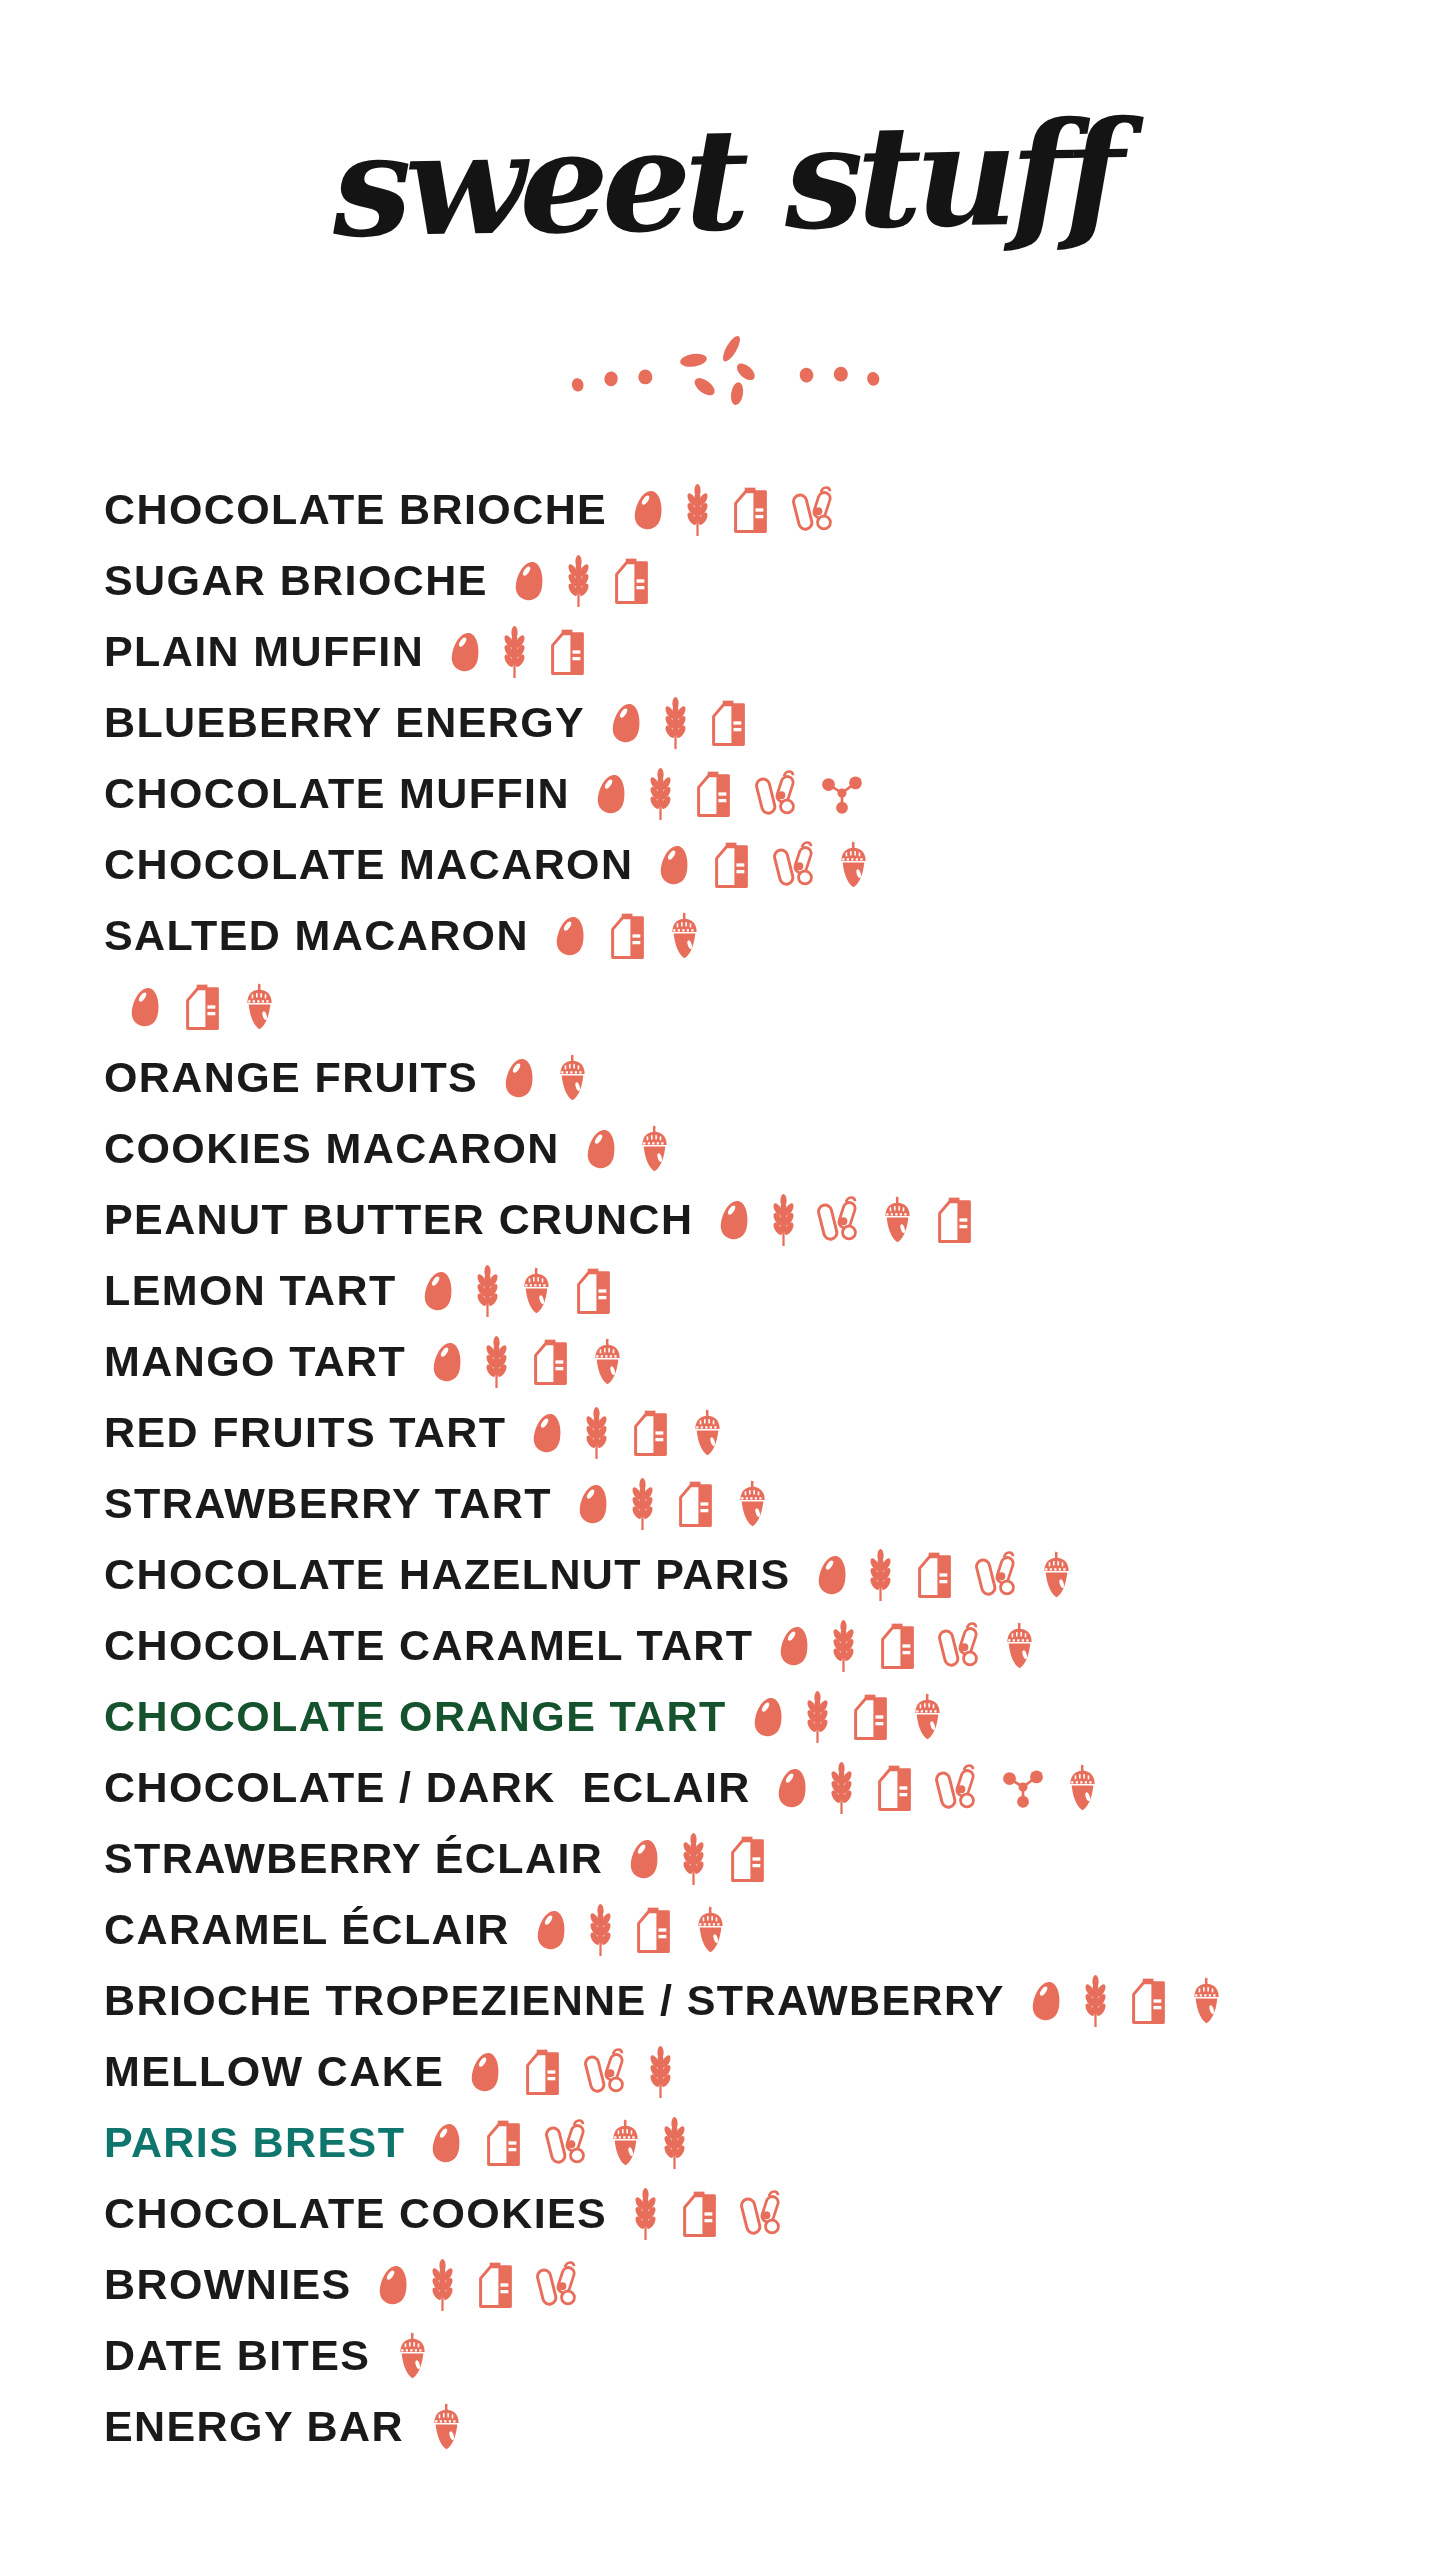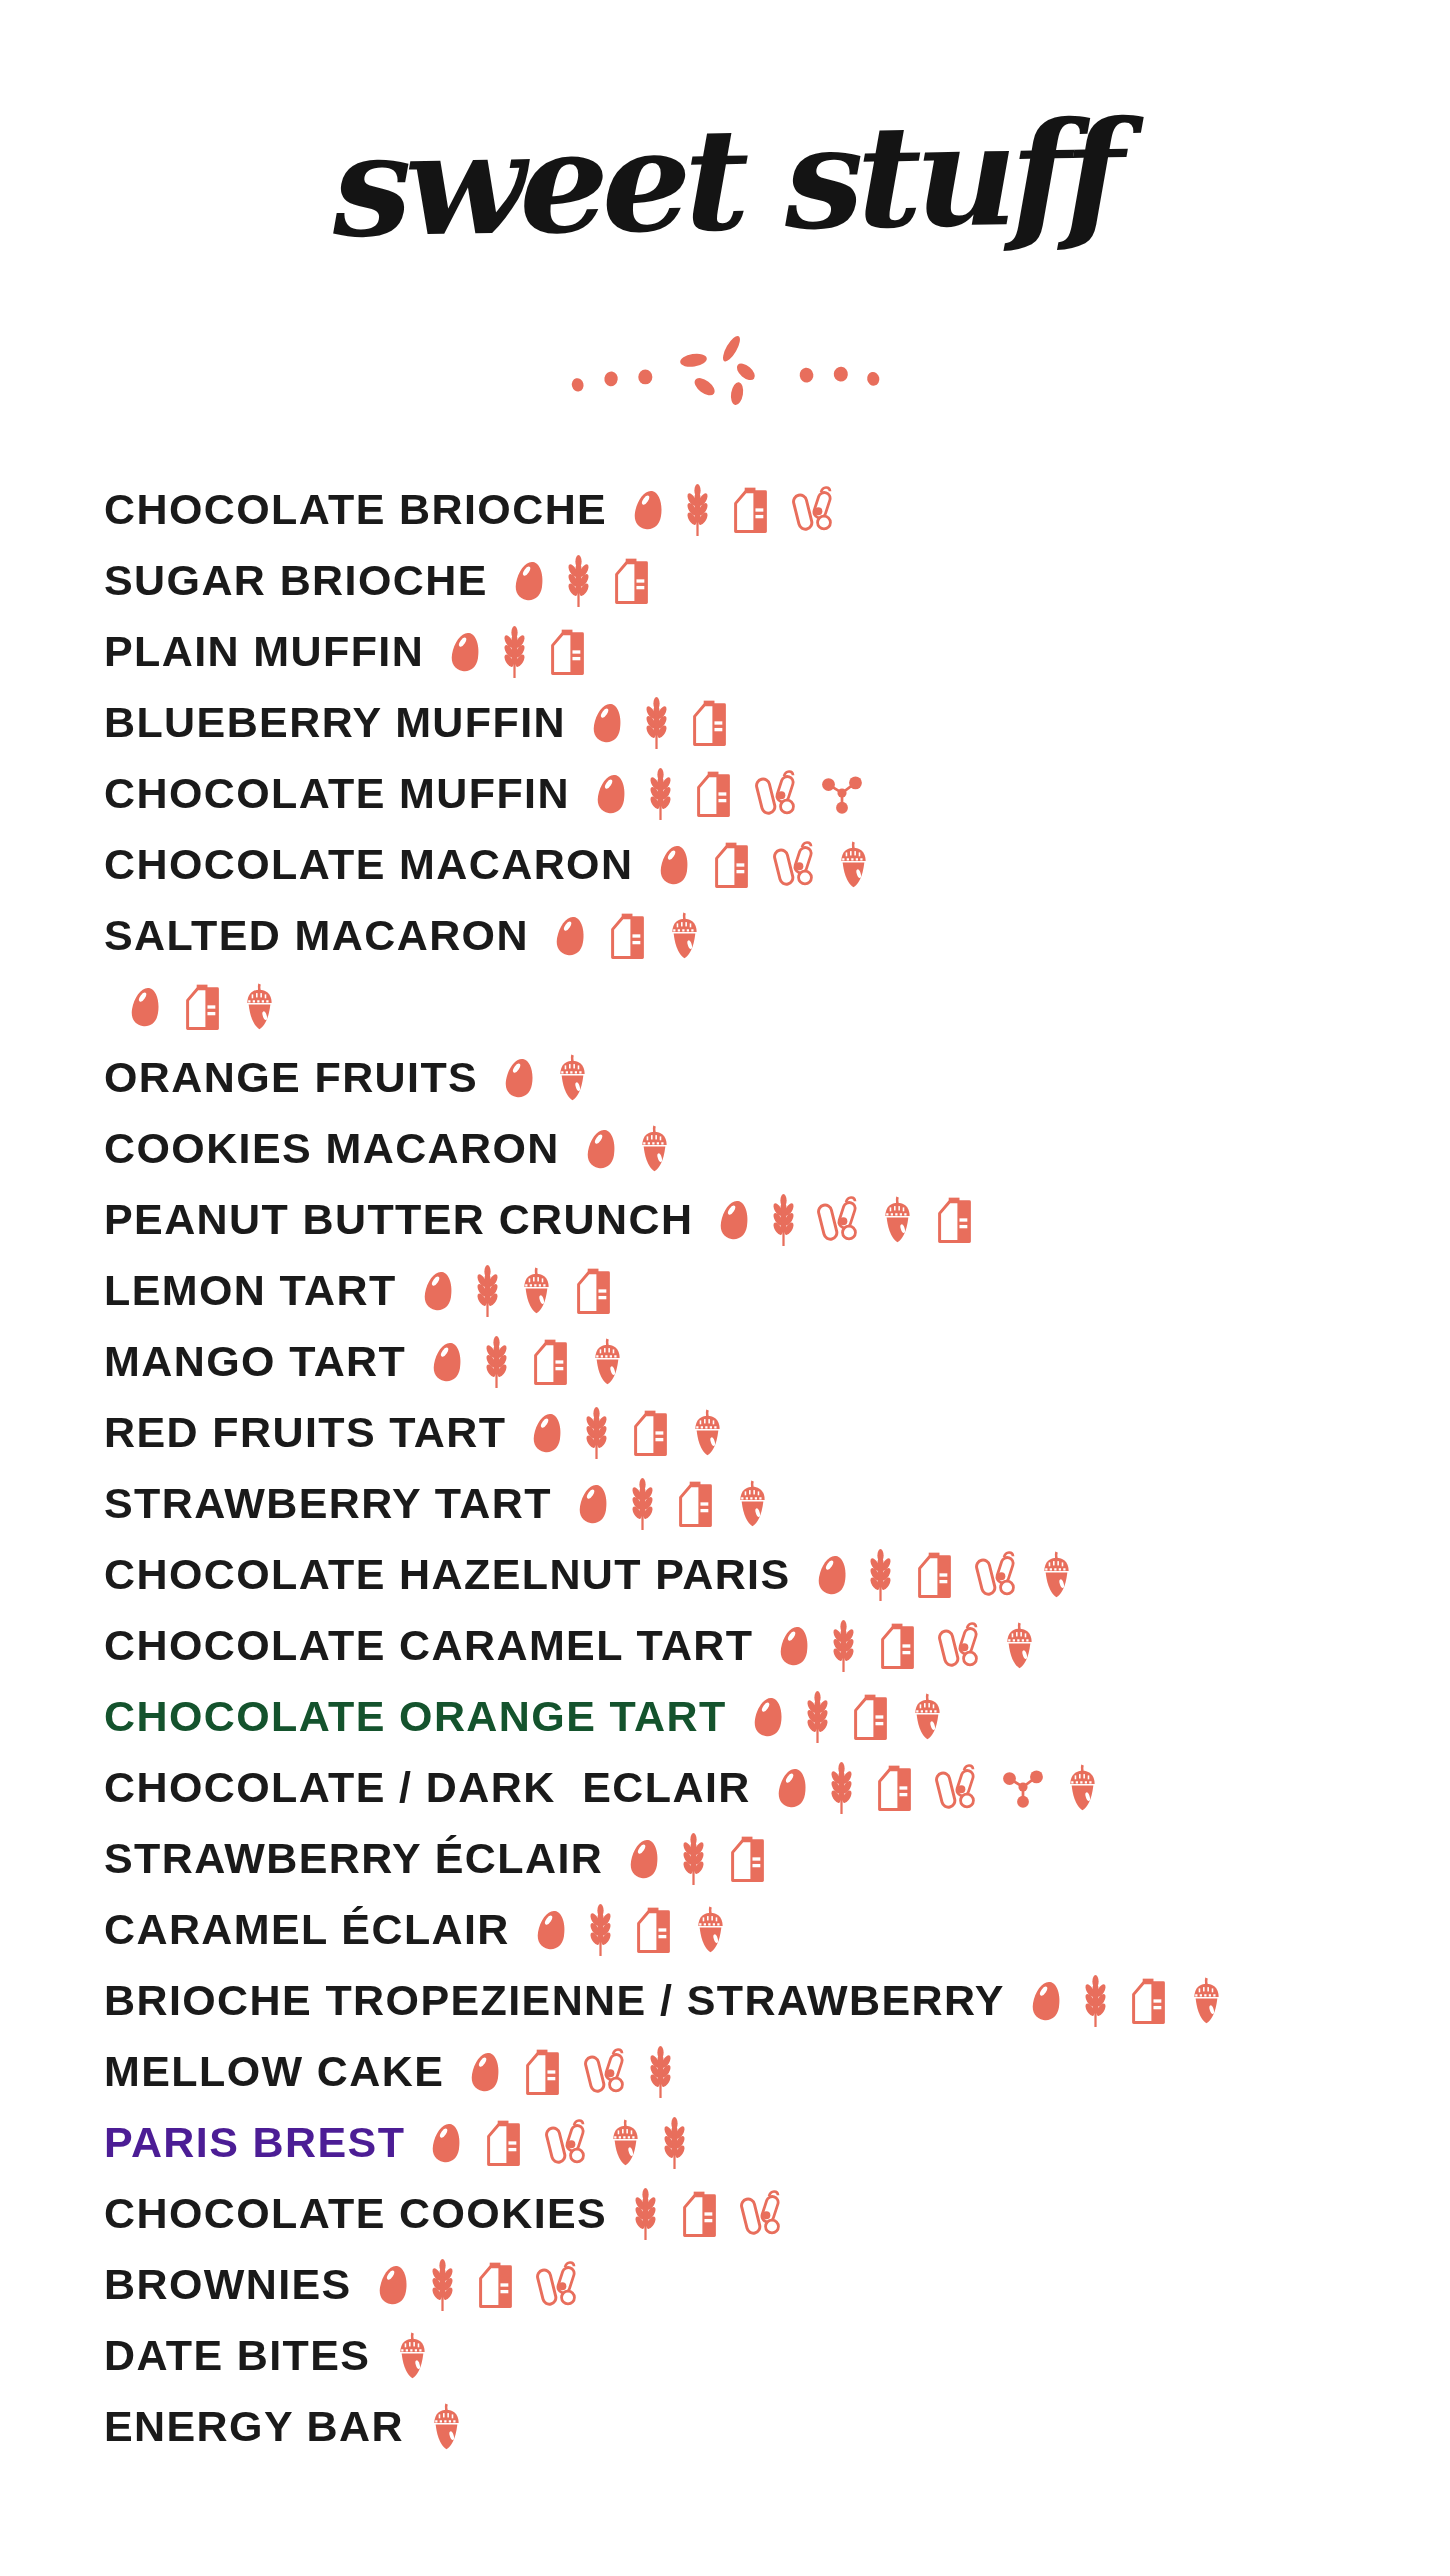--- a/index.html
+++ b/index.html
@@ -194,21 +194,21 @@
           </svg>
           <svg class="icon icon-wheat" viewBox="0 0 27 58" width="25" height="54">
             <use href="#sym-wheat" xlink:href="#sym-wheat"></use>
           </svg>
           <svg class="icon icon-milk" viewBox="0 0 44 52" width="41" height="48">
             <use href="#sym-milk" xlink:href="#sym-milk"></use>
           </svg>
         </span>
       </div>
       <div class="row">
-        <span class="label" style="color: rgb(26, 26, 26);">BLUEBERRY MUFFIN</span>
+        <span class="label" style="color: rgb(26, 26, 26);">BLUEBERRY ENERGY</span>
         <span class="icons" style="color: rgb(232, 110, 92);">
           <svg class="icon icon-egg" viewBox="0 0 34 47" width="31.5" height="44">
             <use href="#sym-egg" xlink:href="#sym-egg"></use>
           </svg>
           <svg class="icon icon-wheat" viewBox="0 0 27 58" width="25" height="54">
             <use href="#sym-wheat" xlink:href="#sym-wheat"></use>
           </svg>
           <svg class="icon icon-milk" viewBox="0 0 44 52" width="41" height="48">
             <use href="#sym-milk" xlink:href="#sym-milk"></use>
           </svg>
@@ -527,21 +527,21 @@
           </svg>
           <svg class="icon icon-soy" viewBox="0 0 48 55" width="44" height="51">
             <use href="#sym-soy" xlink:href="#sym-soy"></use>
           </svg>
           <svg class="icon icon-wheat" viewBox="0 0 27 58" width="25" height="54">
             <use href="#sym-wheat" xlink:href="#sym-wheat"></use>
           </svg>
         </span>
       </div>
       <div class="row">
-        <span class="label" style="color: #4c1d95;">PARIS BREST</span>
+        <span class="label" style="color: #0f766e;">PARIS BREST</span>
         <span class="icons" style="color: rgb(232, 110, 92);">
           <svg class="icon icon-egg" viewBox="0 0 34 47" width="31.5" height="44">
             <use href="#sym-egg" xlink:href="#sym-egg"></use>
           </svg>
           <svg class="icon icon-milk" viewBox="0 0 44 52" width="41" height="48">
             <use href="#sym-milk" xlink:href="#sym-milk"></use>
           </svg>
           <svg class="icon icon-soy" viewBox="0 0 48 55" width="44" height="51">
             <use href="#sym-soy" xlink:href="#sym-soy"></use>
           </svg>

